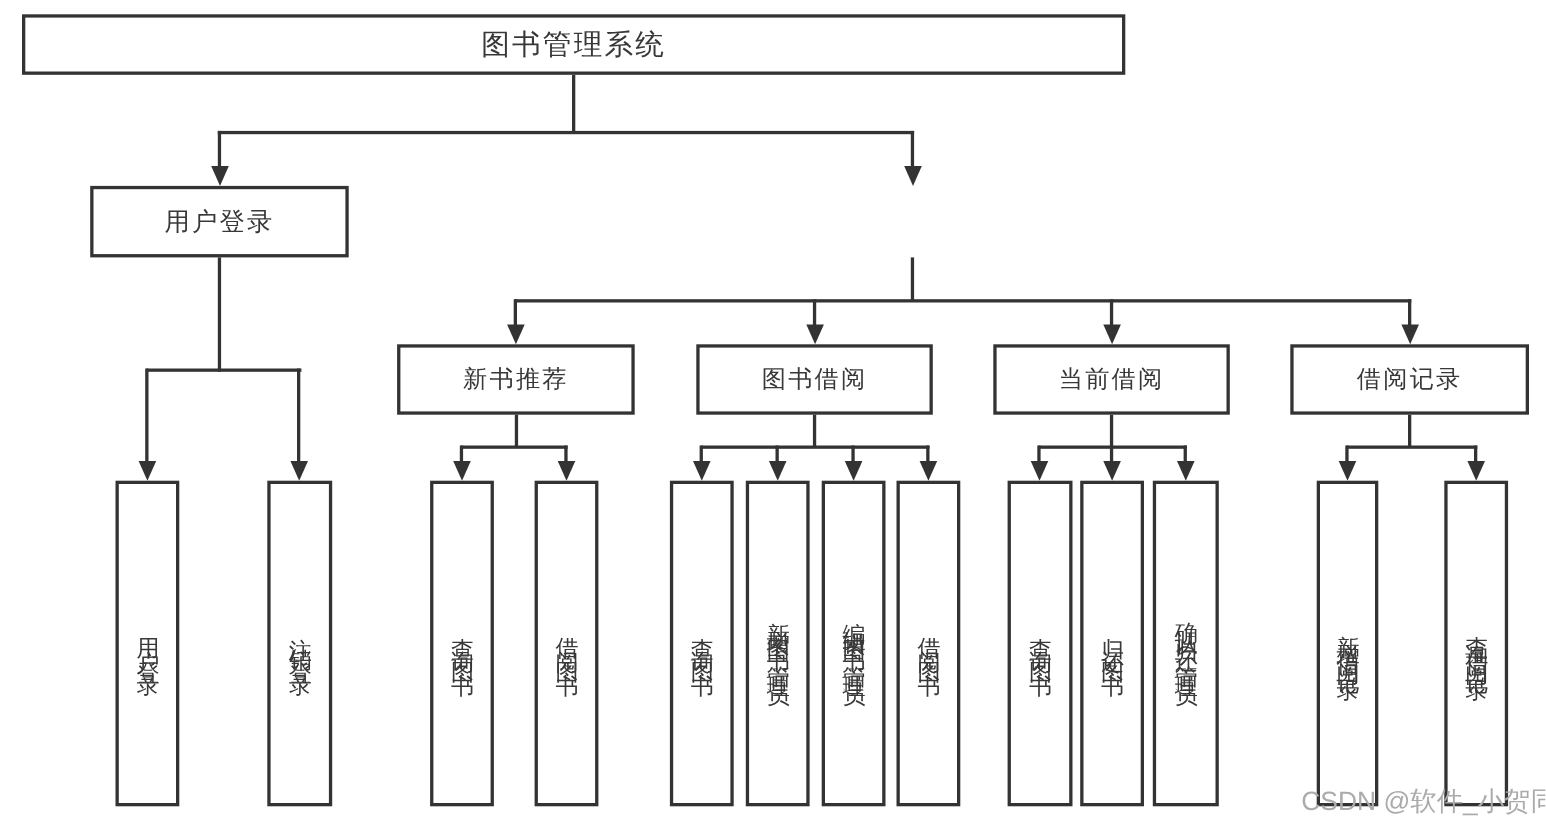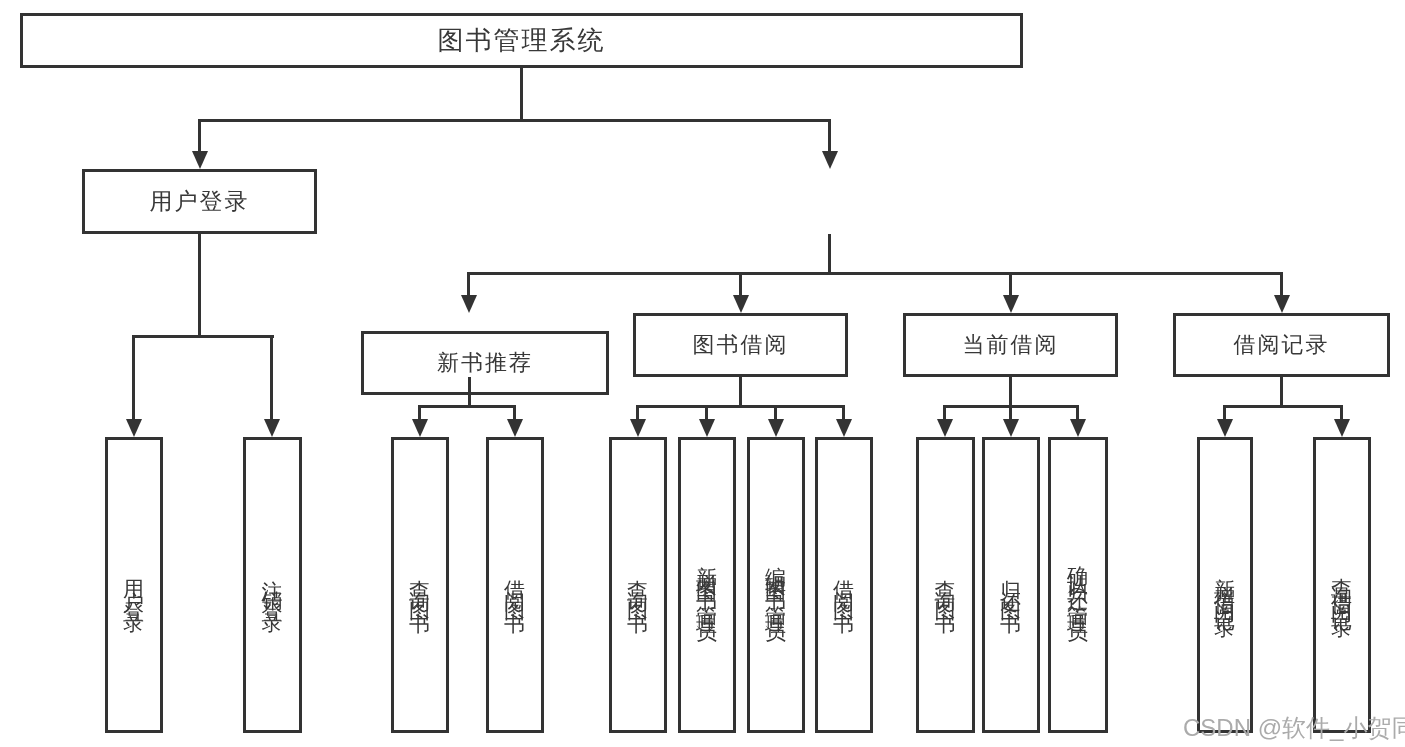--- a/index.html
+++ b/index.html
@@ -66,21 +66,21 @@
   <div class="h" style="left:468px;top:272px;width:815px"></div>
   <div class="v" style="left:467px;top:272px;height:25px"></div>
   <div class="ah" style="left:461px;top:295px"></div>
   <div class="v" style="left:739px;top:272px;height:25px"></div>
   <div class="ah" style="left:733px;top:295px"></div>
   <div class="v" style="left:1009px;top:272px;height:25px"></div>
   <div class="ah" style="left:1003px;top:295px"></div>
   <div class="v" style="left:1280px;top:272px;height:25px"></div>
   <div class="ah" style="left:1274px;top:295px"></div>
 
-  <div class="box sub-box" style="left:361px;top:331px;width:248px;height:64px">新书推荐</div>
+  <div class="box sub-box" style="left:361px;top:313px;width:216px;height:64px">新书推荐</div>
   <div class="box sub-box" style="left:903px;top:313px;width:215px;height:64px">当前借阅</div>
   <div class="box sub-box" style="left:633px;top:313px;width:215px;height:64px">图书借阅</div>
   <div class="box sub-box" style="left:1173px;top:313px;width:217px;height:64px">借阅记录</div>
 
   <div class="v" style="left:468px;top:377px;height:30px"></div>
   <div class="h" style="left:419px;top:405px;width:97px"></div>
   <div class="v" style="left:418px;top:405px;height:15px"></div>
   <div class="ah" style="left:412px;top:419px"></div>
   <div class="v" style="left:513px;top:405px;height:15px"></div>
   <div class="ah" style="left:507px;top:419px"></div>

